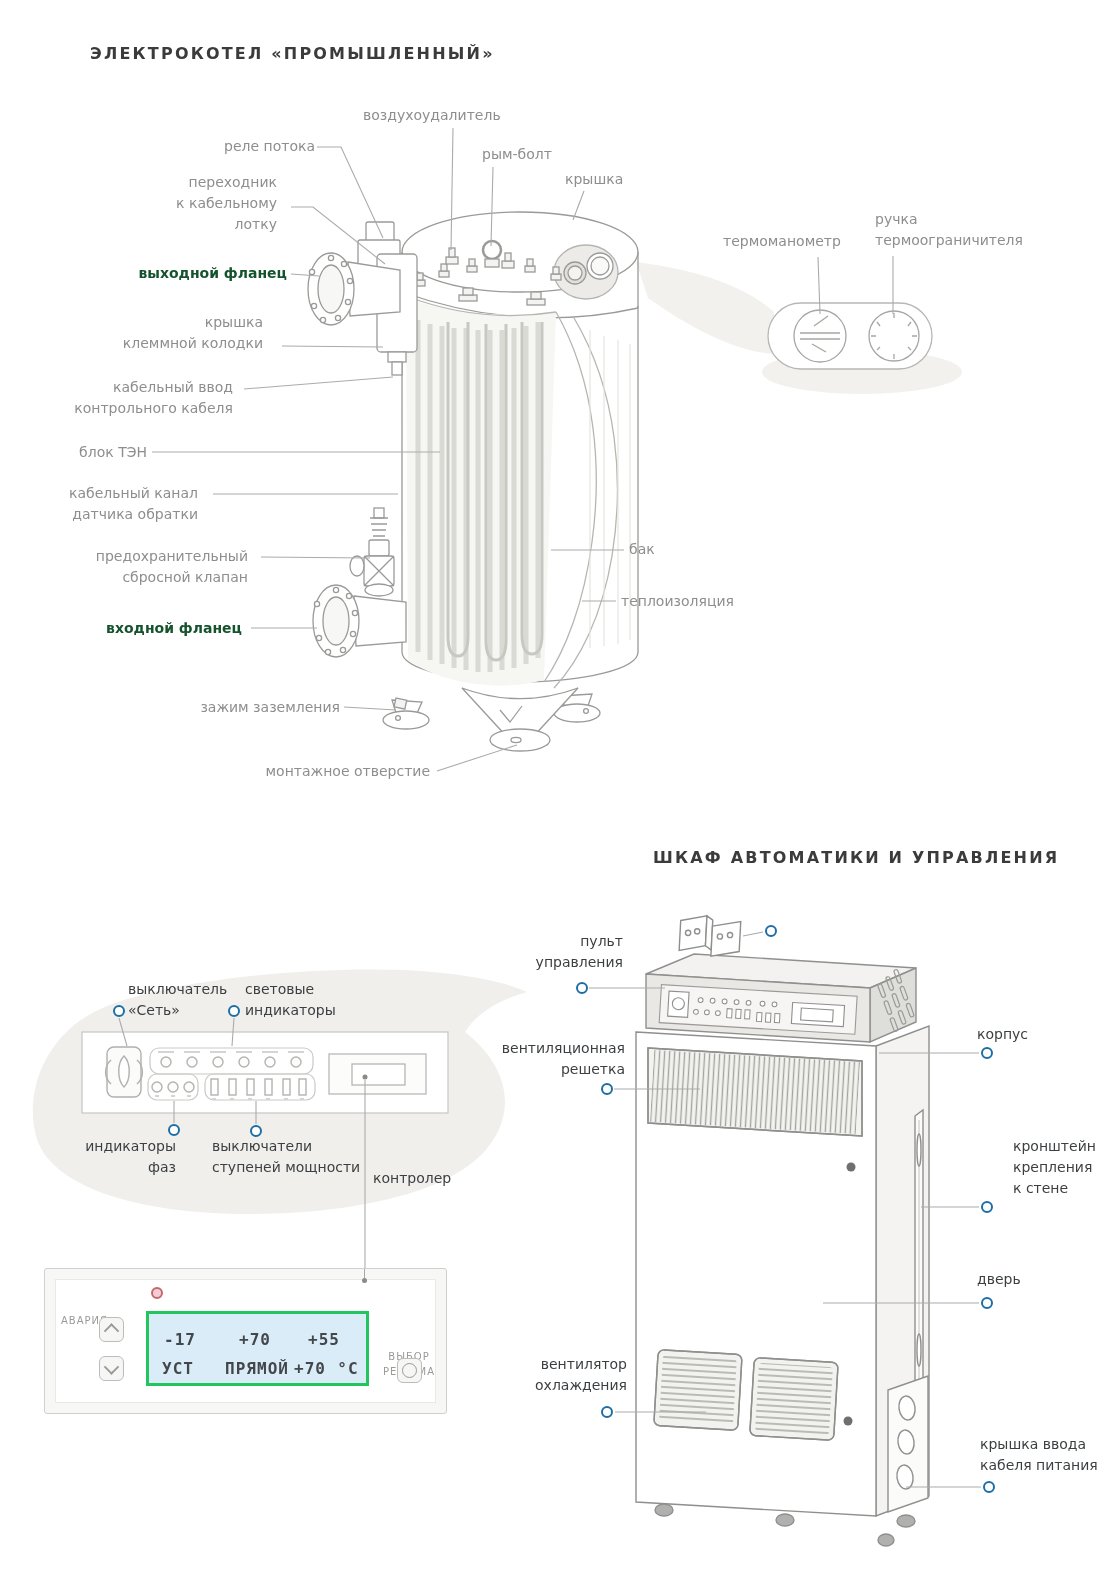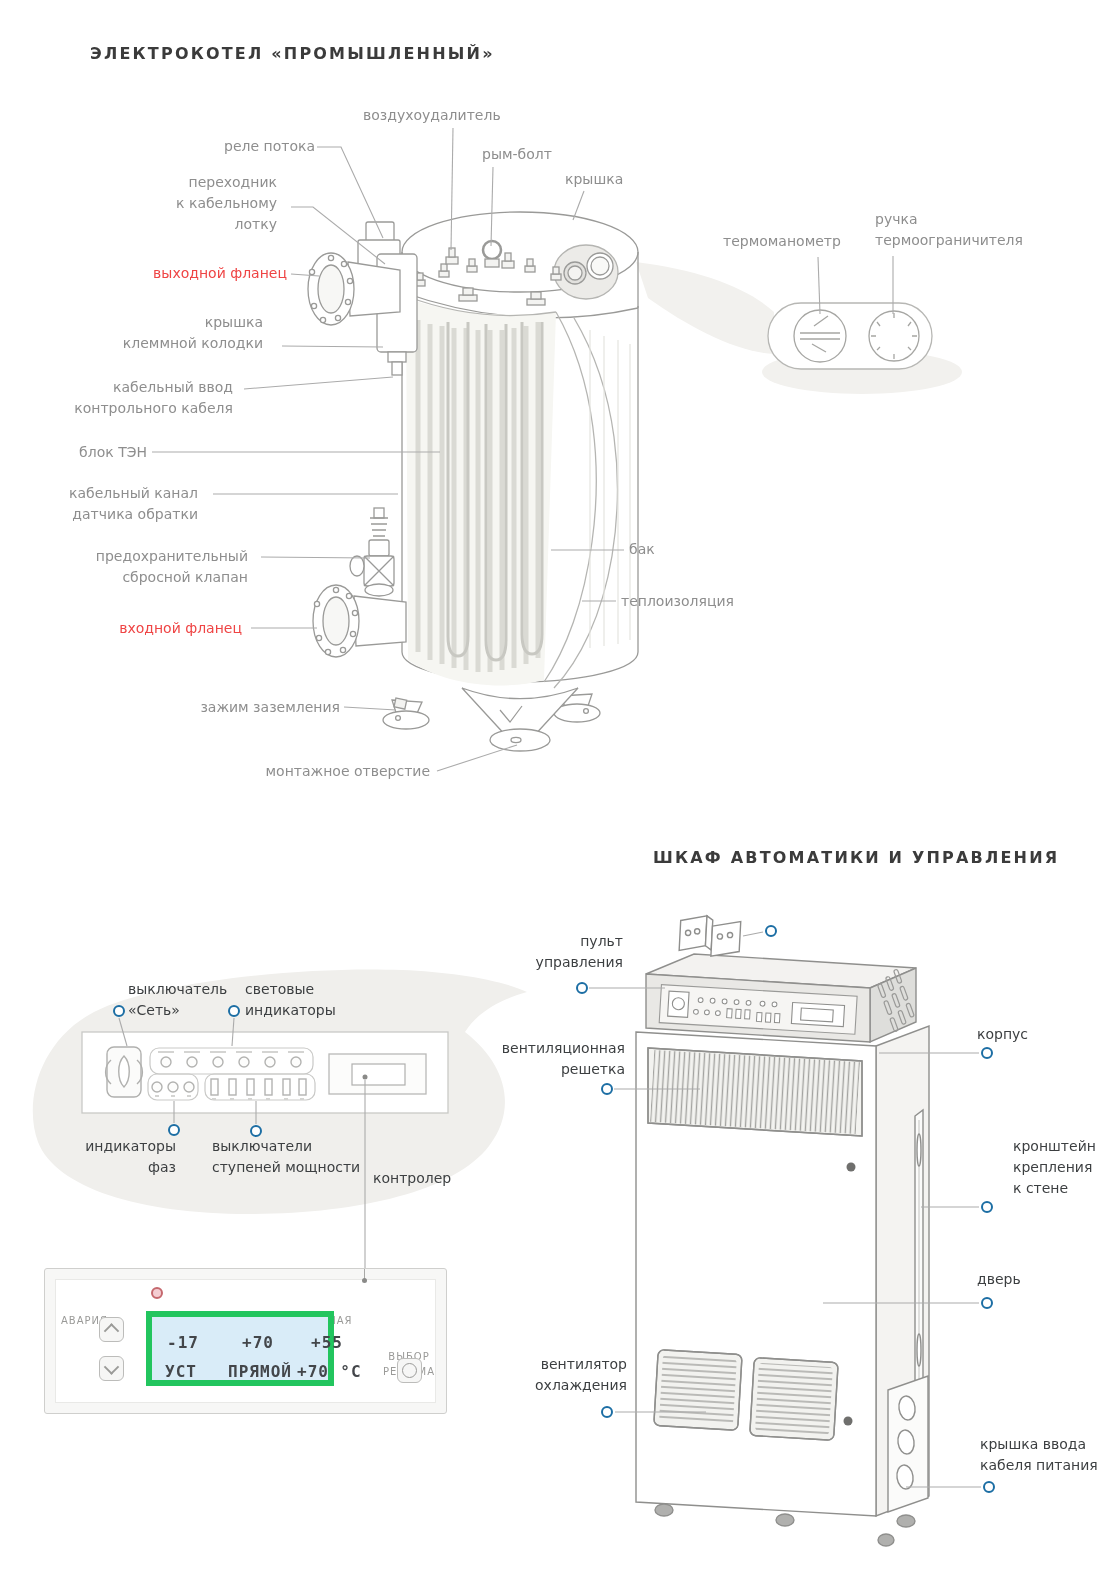--- a/index.html
+++ b/index.html
@@ -2,40 +2,40 @@
 <html><head>
 <meta charset="utf-8">
 <style>
   html,body{margin:0;padding:0;background:#fff;}
   #page{position:relative;width:1104px;height:1572px;background:#fff;overflow:hidden;
         font-family:"DejaVu Sans",sans-serif;}
   svg{position:absolute;left:0;top:0;}
   .title{position:absolute;font-size:16px;font-weight:bold;letter-spacing:2.2px;color:#3b3b3b;white-space:pre;}
   .lbl{position:absolute;font-size:14px;line-height:21px;color:#8e8e8e;white-space:pre-line;}
   .lbl.r{text-align:right;}
-  .lbl.bold{font-weight:normal;color:#ef4444;}
+  .lbl.bold{font-weight:bold;color:#14532d;}
   .lbl.dark{color:#3c3f41;}
   .marker{position:absolute;width:12px;height:12px;box-sizing:border-box;border:2.5px solid #1c6ea4;
           border-radius:50%;background:#fff;transform:translate(-50%,-50%);}
   
   .ctrl{position:absolute;left:44px;top:1268px;width:403px;height:146px;box-sizing:border-box;
         background:#f7f7f6;border:1px solid #cfcfcd;border-radius:3px;}
   .ctrl-inner{position:absolute;left:10px;top:10px;right:10px;bottom:10px;background:#fff;border:1px solid #e9e9e7;}
   .mini{position:absolute;font-size:10px;letter-spacing:1px;color:#9a9a98;white-space:pre-line;margin-top:28px;}
   .cc{transform:translateX(-50%);text-align:center;}
   .led{position:absolute;left:106px;top:18px;width:12px;height:12px;border-radius:50%;
        background:#f4cdd2;border:2px solid #c5686e;box-sizing:border-box;}
   .btn{position:absolute;width:25px;height:25px;box-sizing:border-box;border:1.5px solid #bcbcba;
        border-radius:6px;background:#f6f6f5;display:flex;align-items:center;justify-content:center;}
   .chev{width:9px;height:9px;border-left:2px solid #9a9a98;border-top:2px solid #9a9a98;}
   .chev.up{transform:rotate(45deg) translate(1px,1px);}
   .chev.down{transform:rotate(225deg) translate(1px,1px);}
   .ring{width:13px;height:13px;border:1.5px solid #9a9a98;border-radius:50%;}
-  .lcd{position:absolute;left:101px;top:42px;width:188px;height:75px;background:#d9ecf8;
-       border:6px solid #22c55e;box-sizing:border-box;}
+  .lcd{position:absolute;left:101px;top:42px;width:223px;height:75px;background:#d9ecf8;
+       border:3px solid #22c55e;box-sizing:border-box;}
   .lcdv{position:absolute;transform:translateX(-50%);font-family:"DejaVu Sans Mono",monospace;
         font-weight:bold;font-size:16px;color:#43464a;letter-spacing:1px;white-space:pre;}
   .tail{position:absolute;left:319px;top:0;width:1px;height:11px;background:#a8a8a6;}
   .tail::after{content:"";position:absolute;left:-2px;top:9px;width:5px;height:5px;border-radius:50%;background:#8a8a88;}
 </style>
 </head>
 <body>
 
 <div id="page">
 

